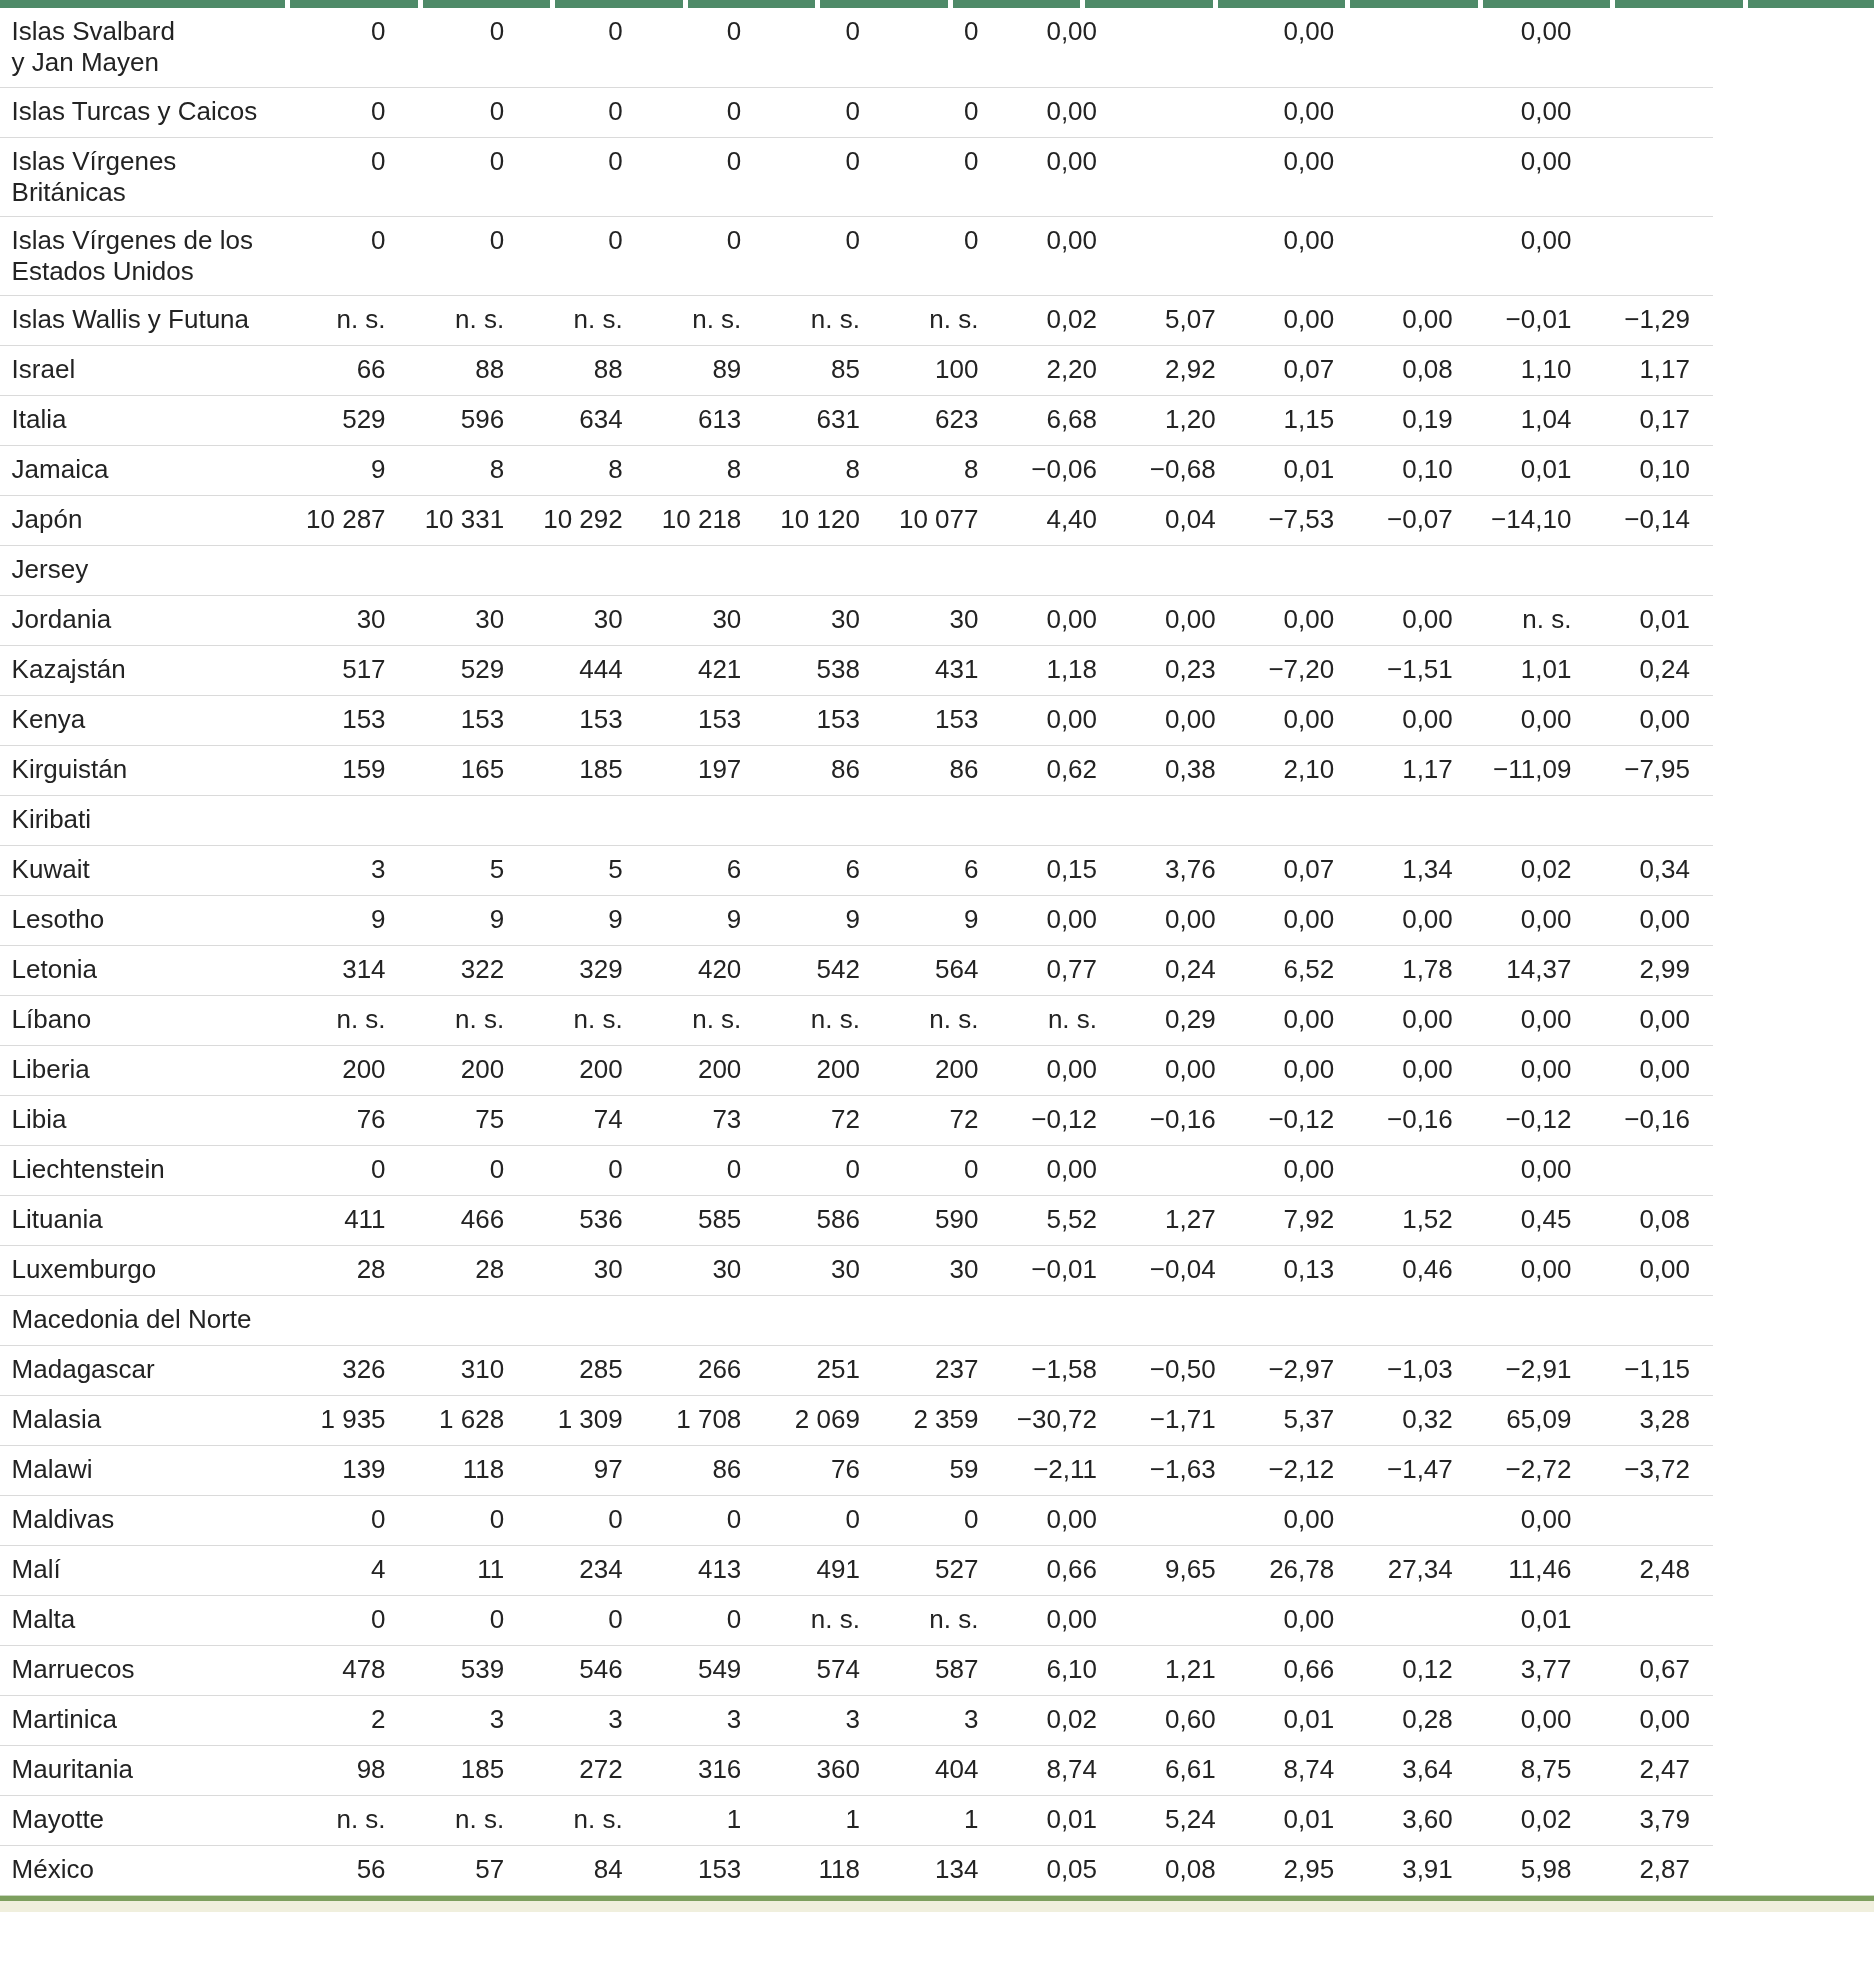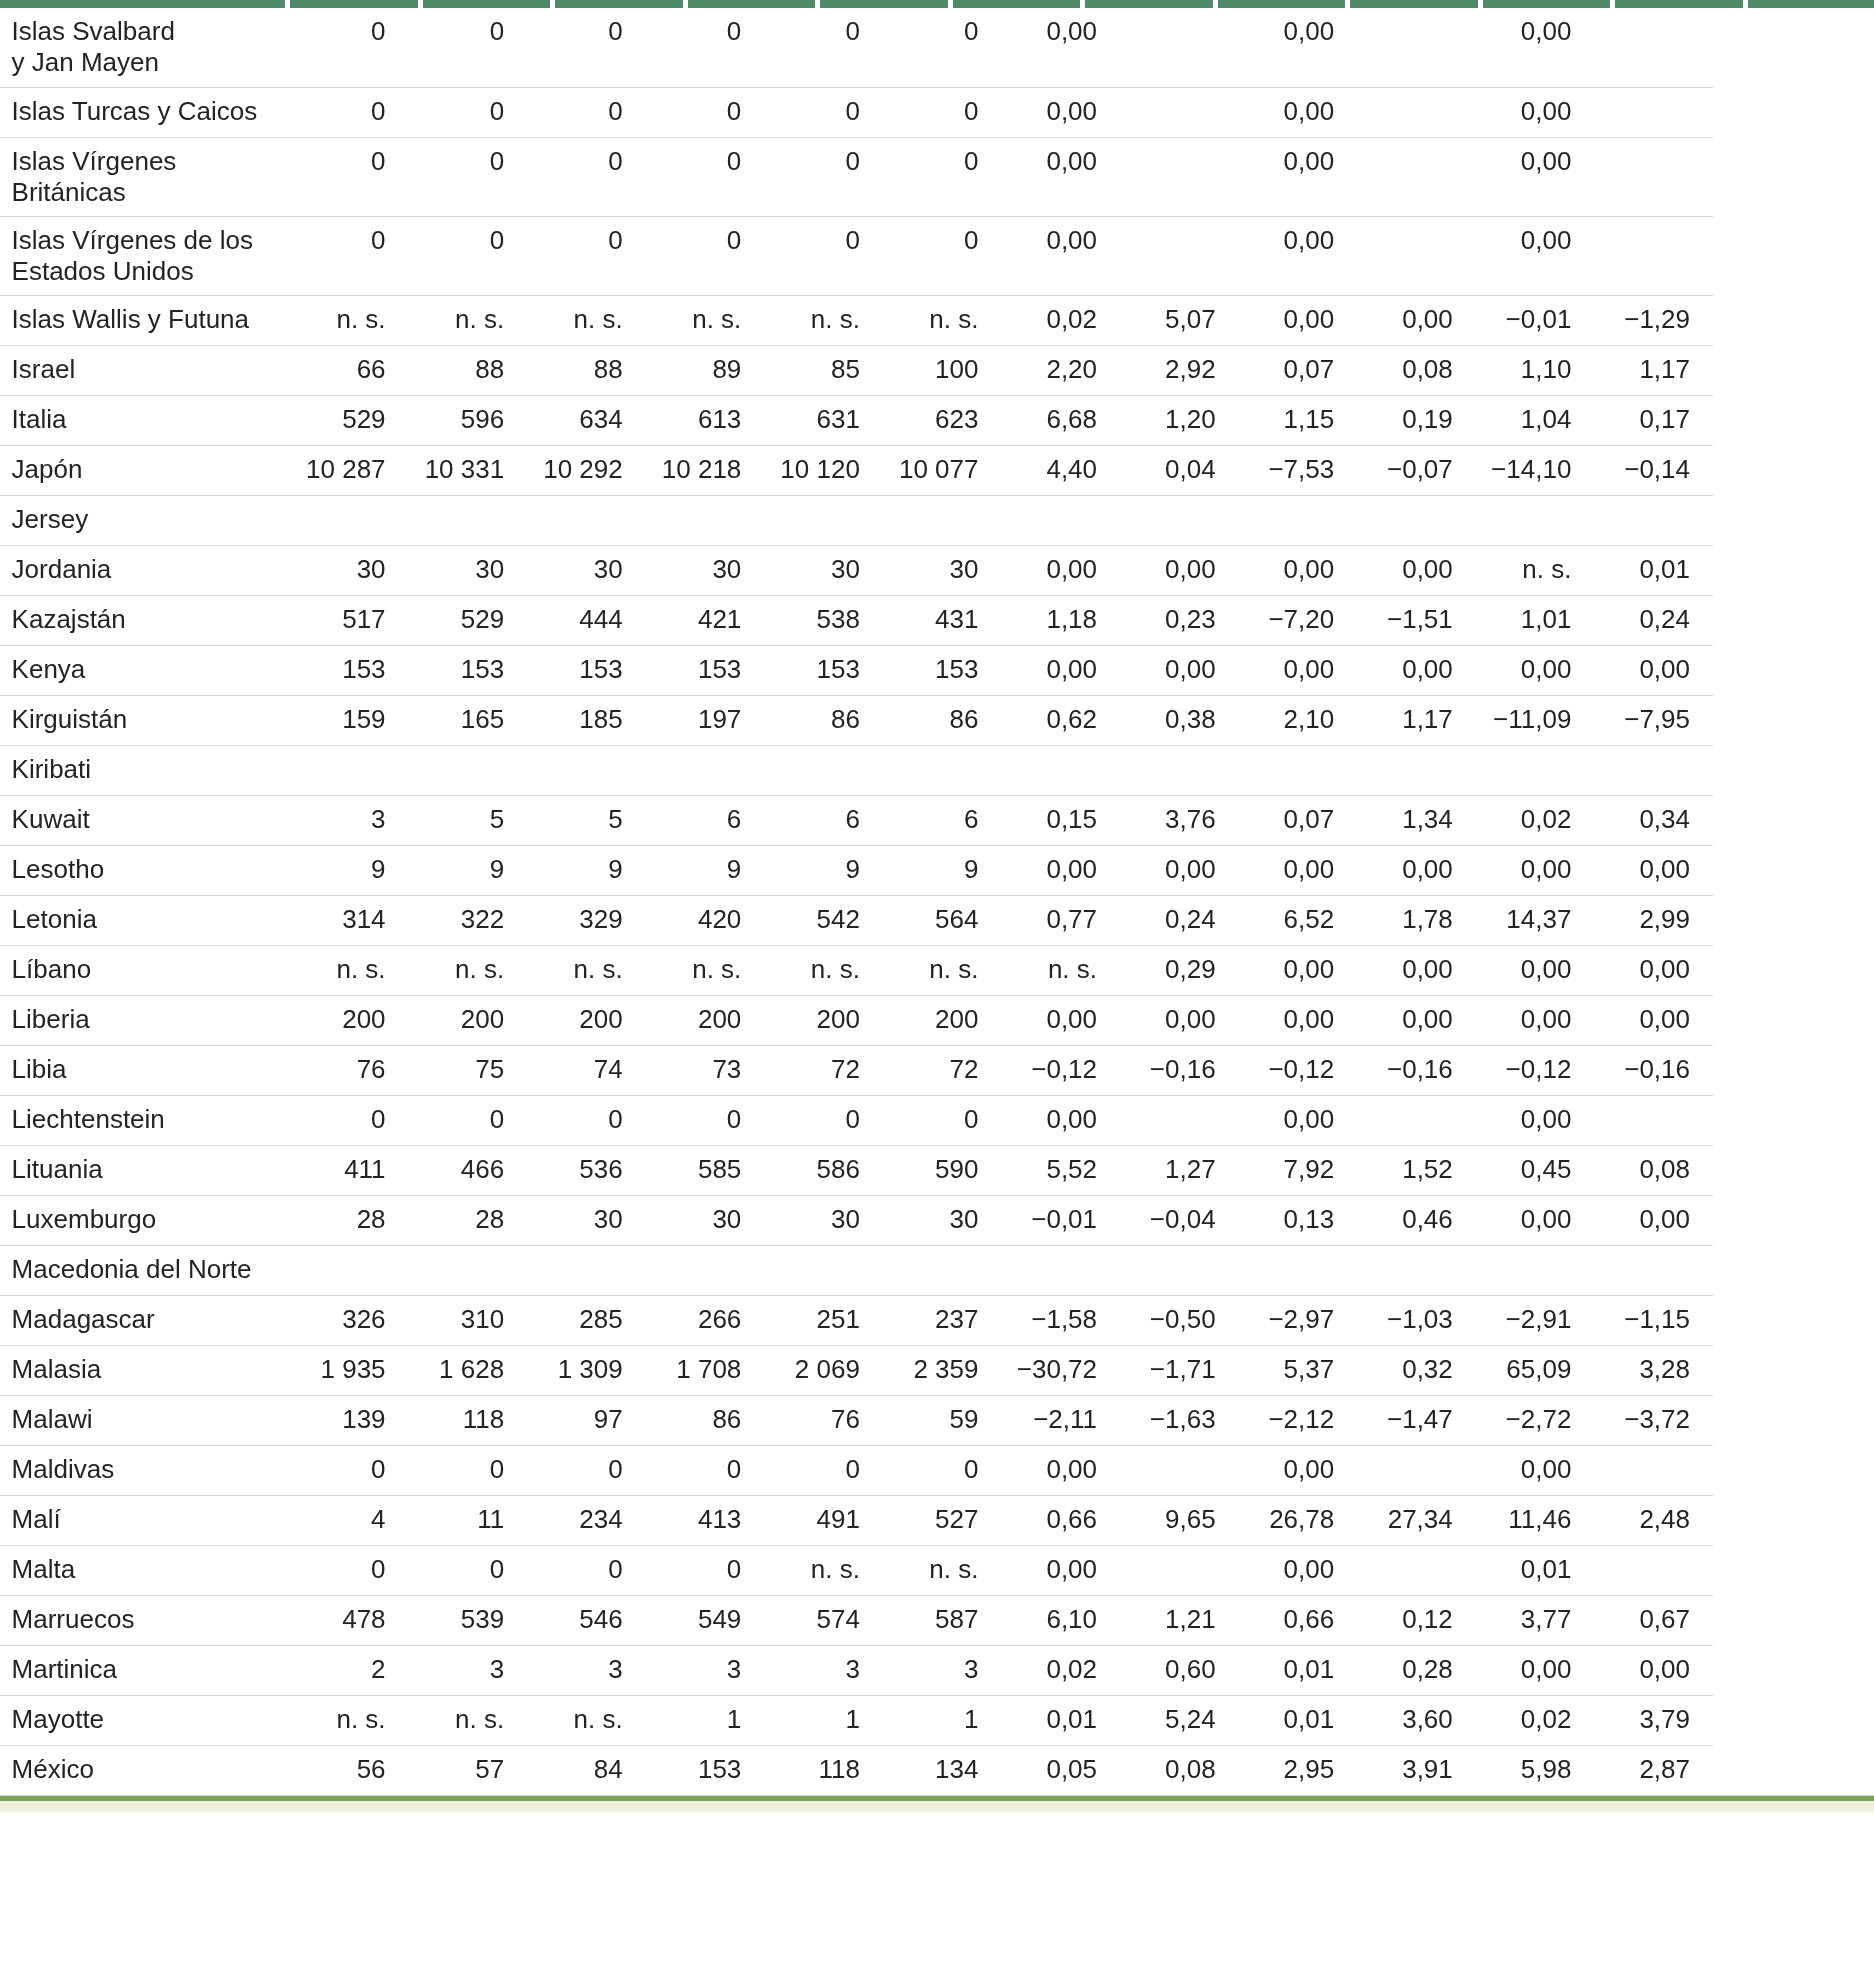--- a/index.html
+++ b/index.html
@@ -208,20 +208,35 @@
           <td class="val">631</td>
           <td class="val">623</td>
           <td class="val">6,68</td>
           <td class="val">1,20</td>
           <td class="val">1,15</td>
           <td class="val">0,19</td>
           <td class="val">1,04</td>
           <td class="val">0,17</td>
         </tr>
         <tr class="row">
+          <td class="country">Jamaica</td>
+          <td class="val">9</td>
+          <td class="val">8</td>
+          <td class="val">8</td>
+          <td class="val">8</td>
+          <td class="val">8</td>
+          <td class="val">8</td>
+          <td class="val">−0,06</td>
+          <td class="val">−0,68</td>
+          <td class="val">0,01</td>
+          <td class="val">0,10</td>
+          <td class="val">0,01</td>
+          <td class="val">0,10</td>
+        </tr>
+        <tr class="row">
           <td class="country">Japón</td>
           <td class="val">10 287</td>
           <td class="val">10 331</td>
           <td class="val">10 292</td>
           <td class="val">10 218</td>
           <td class="val">10 120</td>
           <td class="val">10 077</td>
           <td class="val">4,40</td>
           <td class="val">0,04</td>
           <td class="val">−7,53</td>
@@ -583,20 +598,35 @@
           <td class="val">3</td>
           <td class="val">3</td>
           <td class="val">0,02</td>
           <td class="val">0,60</td>
           <td class="val">0,01</td>
           <td class="val">0,28</td>
           <td class="val">0,00</td>
           <td class="val">0,00</td>
         </tr>
         <tr class="row">
+          <td class="country">Mauritania</td>
+          <td class="val">98</td>
+          <td class="val">185</td>
+          <td class="val">272</td>
+          <td class="val">316</td>
+          <td class="val">360</td>
+          <td class="val">404</td>
+          <td class="val">8,74</td>
+          <td class="val">6,61</td>
+          <td class="val">8,74</td>
+          <td class="val">3,64</td>
+          <td class="val">8,75</td>
+          <td class="val">2,47</td>
+        </tr>
+        <tr class="row">
           <td class="country">Mayotte</td>
           <td class="val">n. s.</td>
           <td class="val">n. s.</td>
           <td class="val">n. s.</td>
           <td class="val">1</td>
           <td class="val">1</td>
           <td class="val">1</td>
           <td class="val">0,01</td>
           <td class="val">5,24</td>
           <td class="val">0,01</td>

